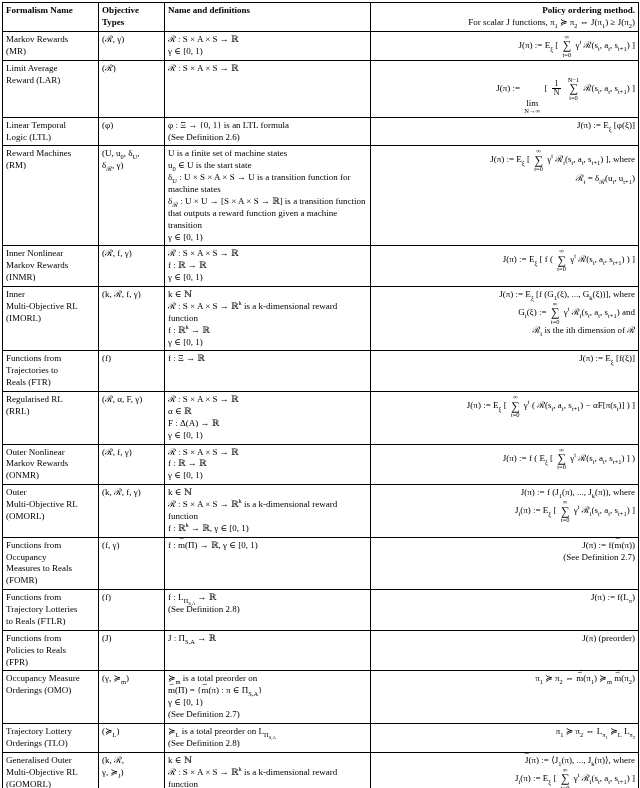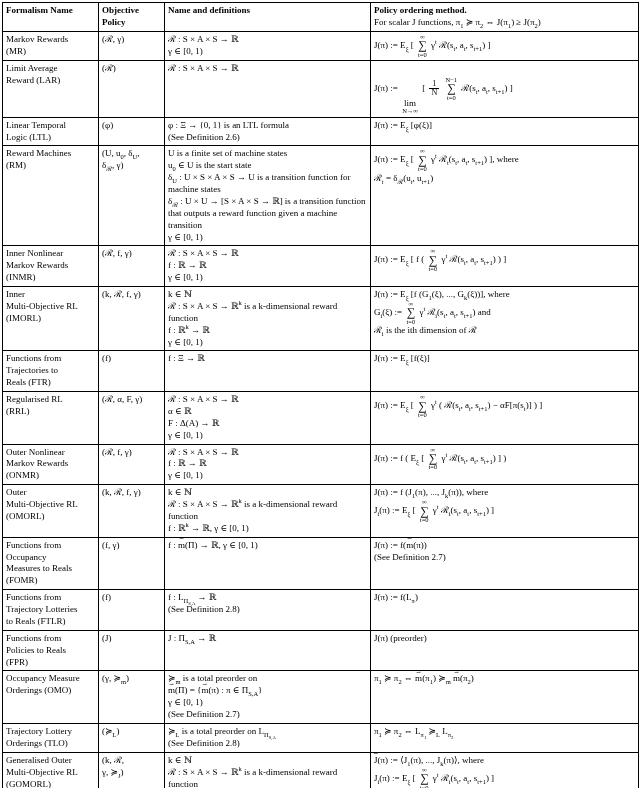--- a/index.html
+++ b/index.html
@@ -5,21 +5,21 @@
   *{margin:0;padding:0;box-sizing:border-box;}
   html,body{background:#fff;}
   body{width:640px;height:788px;overflow:hidden;color:#000;font-family:"Liberation Serif","DejaVu Serif",serif;}
   .page{width:640px;height:788px;padding:2px 2px 0 2px;background:#fff;}
   table.formalism-table{border-collapse:collapse;width:636px;table-layout:fixed;}
   th,td{border:1px solid #000;vertical-align:top;text-align:left;padding:2px 3px;font-size:9px;line-height:1.32;font-weight:normal;}
   th{font-weight:bold;}
   .c-name{width:96px;}
   .c-tuple{width:66px;}
   .c-types{width:206px;}
-  .c-order{width:268px;}
+  .c-order{width:268px;text-align:right;}
   .hn{font-weight:normal;}
   sub,sup{font-size:0.72em;line-height:0;}
   
   .msum{display:inline-flex;flex-direction:column;align-items:center;vertical-align:middle;line-height:1;margin:0 2px;}
   .mlimit{font-size:6.5px;line-height:1;}
   .msigma{font-size:12px;line-height:0.95;}
   .mlimtext{font-size:9px;line-height:1;margin-top:36px;}
   .mfrac{display:inline-flex;flex-direction:column;align-items:center;vertical-align:middle;line-height:1.05;margin:0 2px;font-size:8px;}
   .mfrac .mnum{padding:0 2px;}
   .mfrac .mden{border-top:0.8px solid #000;padding:0 2px;}
@@ -27,21 +27,21 @@
   .mvec-arrow{position:absolute;top:-0.62em;left:50%;transform:translateX(-50%);font-size:0.62em;line-height:1;}
 </style>
 </head>
 <body>
 
 <div class="page">
   <table class="formalism-table">
     <thead>
       <tr>
         <th class="c-name">Formalism Name</th>
-        <th class="c-tuple">Objective Policy</th>
+        <th class="c-tuple">Objective Types</th>
         <th class="c-types">Name and definitions</th>
         <th class="c-order">
           <span class="hb">Policy ordering method.</span><br>
           <span class="hn">For scalar J functions, π<sub>1</sub> ≽ π<sub>2</sub> ⇔ J(π<sub>1</sub>) ≥ J(π<sub>2</sub>)</span>
         </th>
       </tr>
     </thead>
     <tbody>
       <tr>
         <td class="c-name">Markov Rewards<br>(MR)</td>

